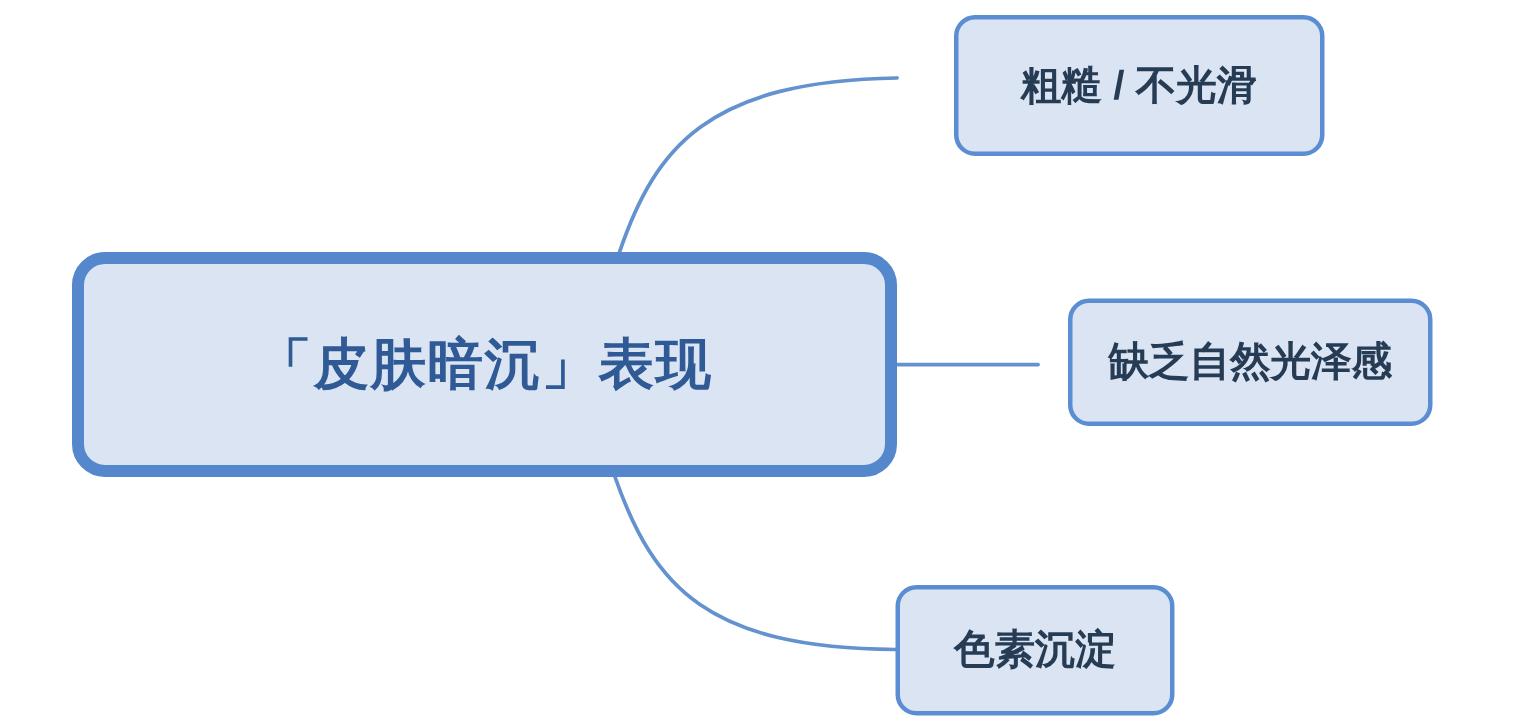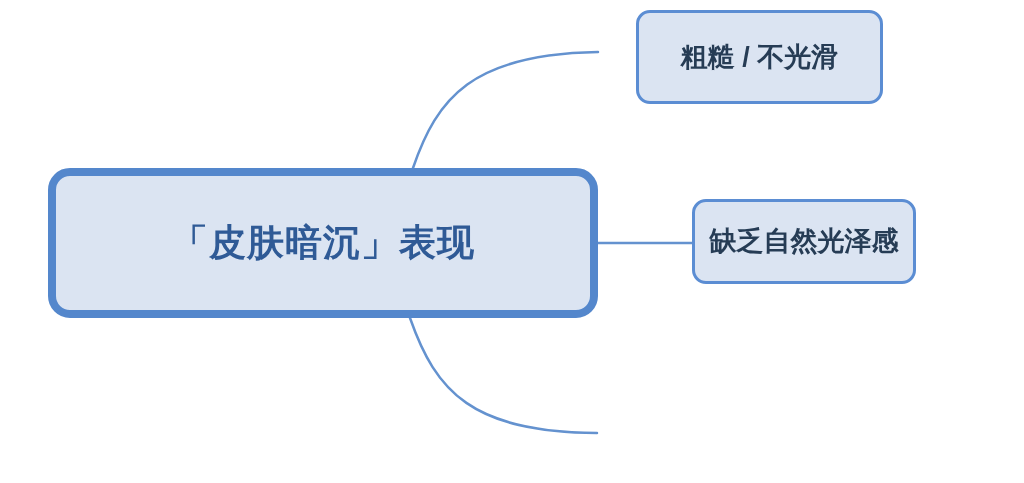--- a/index.html
+++ b/index.html
@@ -48,21 +48,21 @@
     letter-spacing: 1px;
   }
   .child-node {
     border: 3.5px solid var(--child-border, #5b8dd3);
     border-radius: 14px;
     font-size: 27px;
     font-weight: 600;
     color: var(--child-text, #263c55);
   }
   .child-top    { left: 598px; top: 10px;  width: 247px; height: 94px; margin-left: 38px; }
-  .child-middle { left: 692px; top: 199px; width: 224px; height: 85px; }
+  .child-middle { left: 712px; top: 199px; width: 243px; height: 85px; }
   .child-bottom { left: 597px; top: 390px; width: 186px; height: 87px; }
   .node-label { display: inline-block; line-height: 1.2; }
 </style>
 </head>
 <body>
 
 <div class="canvas">
 
   <svg class="connectors" viewBox="0 0 1024 483" xmlns="http://www.w3.org/2000/svg">
     <path d="M 413 168 C 437 98 472 54 598 52"></path>
@@ -75,14 +75,17 @@
   </div>
 
   <div class="node child-node child-top">
     <span class="node-label">粗糙 / 不光滑</span>
   </div>
 
   <div class="node child-node child-middle">
     <span class="node-label">缺乏自然光泽感</span>
   </div>
 
+  <div class="node child-node child-bottom">
+    <span class="node-label">色素沉淀</span>
+  </div>
 
 </div>
 
 </body></html>

